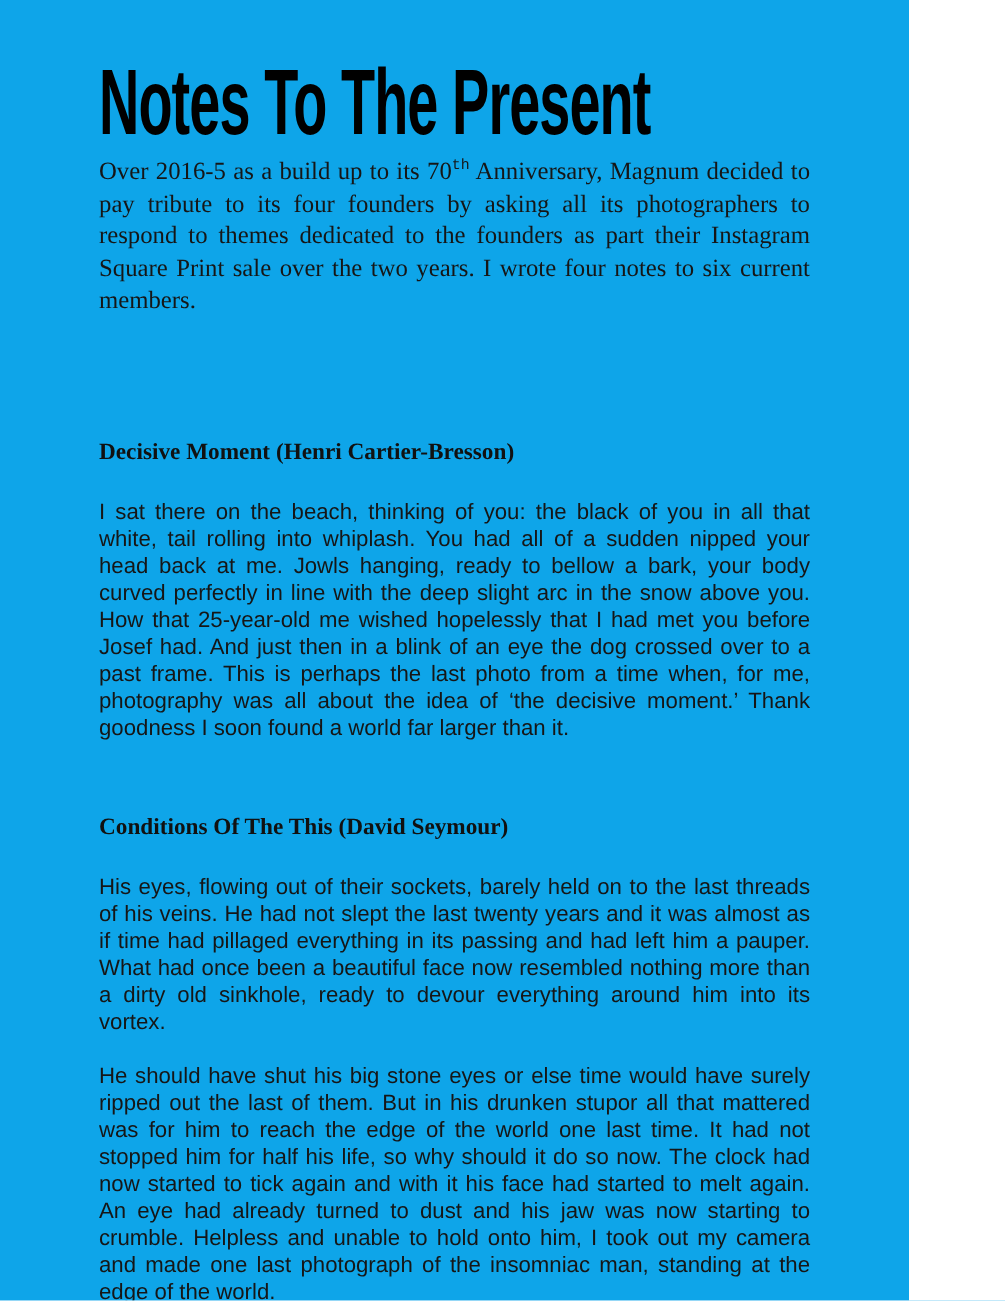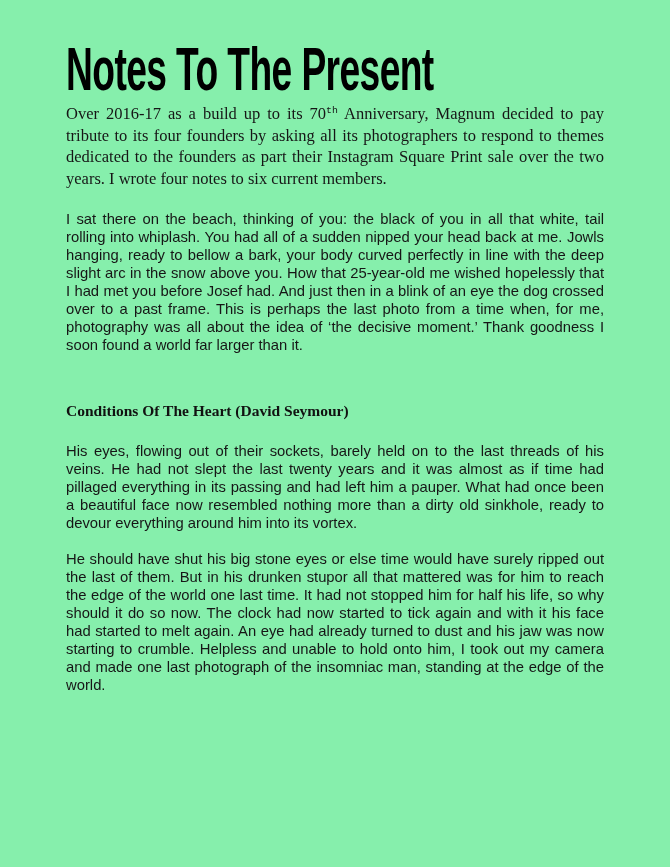--- a/index.html
+++ b/index.html
@@ -2,23 +2,23 @@
 <html><head>
 <meta charset="utf-8">
 <style>
   html, body {
     margin: 0;
     padding: 0;
     background: #ffffff;
   }
   .page {
     position: relative;
-    width: 670px;
+    width: 606px;
     height: 867px;
-    background: #86efac;
+    background: #0ea5e9;
     overflow: hidden;
     box-sizing: border-box;
     padding: 44px 66px 0 66px;
     color: #161616;
   }
   .doc-title {
     margin: 0;
     height: 50px;
     line-height: 50px;
     white-space: nowrap;
@@ -70,26 +70,27 @@
 </head>
 <body>
 
 <div class="page">
 
   <h1 class="doc-title">
     <span class="title-inner">Notes To The Present</span>
   </h1>
 
   <p class="intro">
-    <span>Over 2016-17 as a build up to its 70</span><sup>th</sup><span> Anniversary, Magnum decided to pay tribute to its four founders by asking all its photographers to respond to themes dedicated to the founders as part their Instagram Square Print sale over the two years. I wrote four notes to six current members.</span>
+    <span>Over 2016-5 as a build up to its 70</span><sup>th</sup><span> Anniversary, Magnum decided to pay tribute to its four founders by asking all its photographers to respond to themes dedicated to the founders as part their Instagram Square Print sale over the two years. I wrote four notes to six current members.</span>
   </p>
 
   <section class="sec1">
+    <h2 class="section-heading">Decisive Moment (Henri Cartier-Bresson)</h2>
     <p class="body-para">I sat there on the beach, thinking of you: the black of you in all that white, tail rolling into whiplash. You had all of a sudden nipped your head back at me. Jowls hanging, ready to bellow a bark, your body curved perfectly in line with the deep slight arc in the snow above you. How that 25-year-old me wished hopelessly that I had met you before Josef had. And just then in a blink of an eye the dog crossed over to a past frame. This is perhaps the last photo from a time when, for me, photography was all about the idea of ‘the decisive moment.’ Thank goodness I soon found a world far larger than it.</p>
   </section>
 
   <section class="sec2">
-    <h2 class="section-heading">Conditions Of The Heart (David Seymour)</h2>
+    <h2 class="section-heading">Conditions Of The This (David Seymour)</h2>
     <p class="body-para">His eyes, flowing out of their sockets, barely held on to the last threads of his veins. He had not slept the last twenty years and it was almost as if time had pillaged everything in its passing and had left him a pauper. What had once been a beautiful face now resembled nothing more than a dirty old sinkhole, ready to devour everything around him into its vortex.</p>
     <p class="body-para">He should have shut his big stone eyes or else time would have surely ripped out the last of them. But in his drunken stupor all that mattered was for him to reach the edge of the world one last time. It had not stopped him for half his life, so why should it do so now. The clock had now started to tick again and with it his face had started to melt again. An eye had already turned to dust and his jaw was now starting to crumble. Helpless and unable to hold onto him, I took out my camera and made one last photograph of the insomniac man, standing at the edge of the world.</p>
   </section>
 
 </div>
 
 </body></html>

